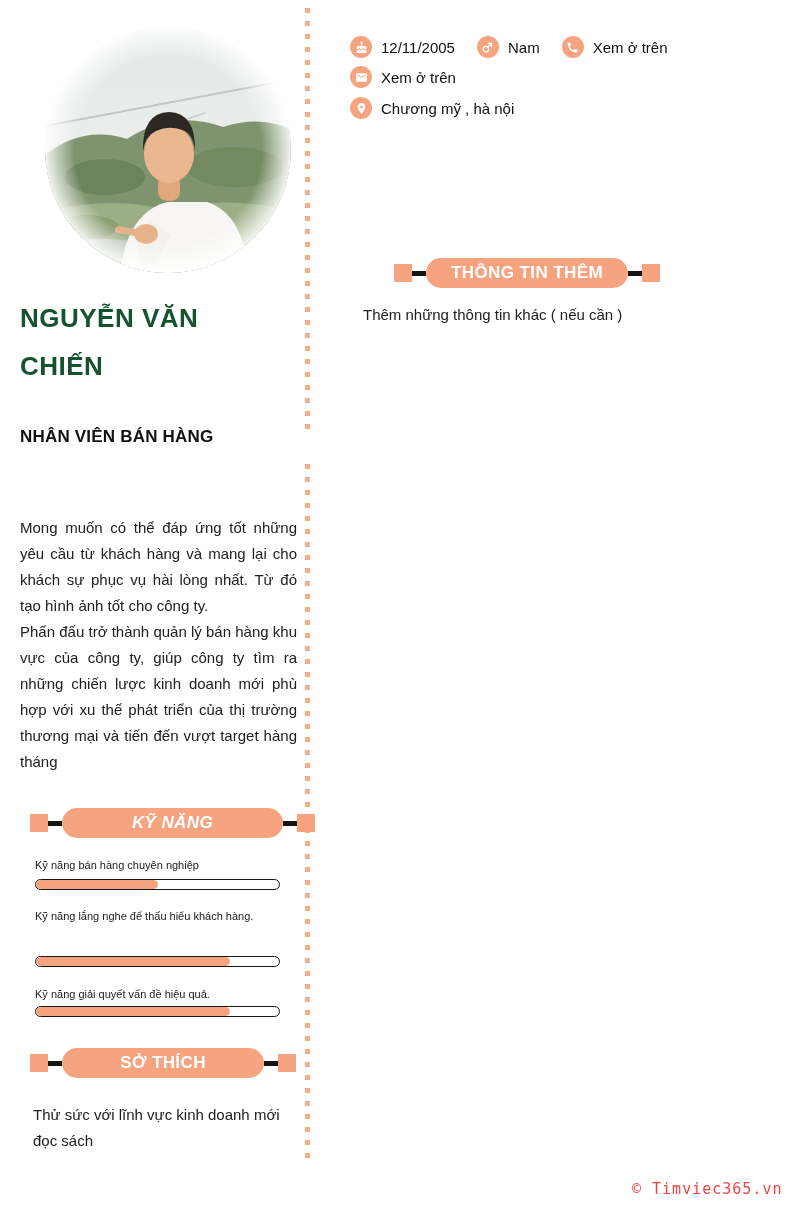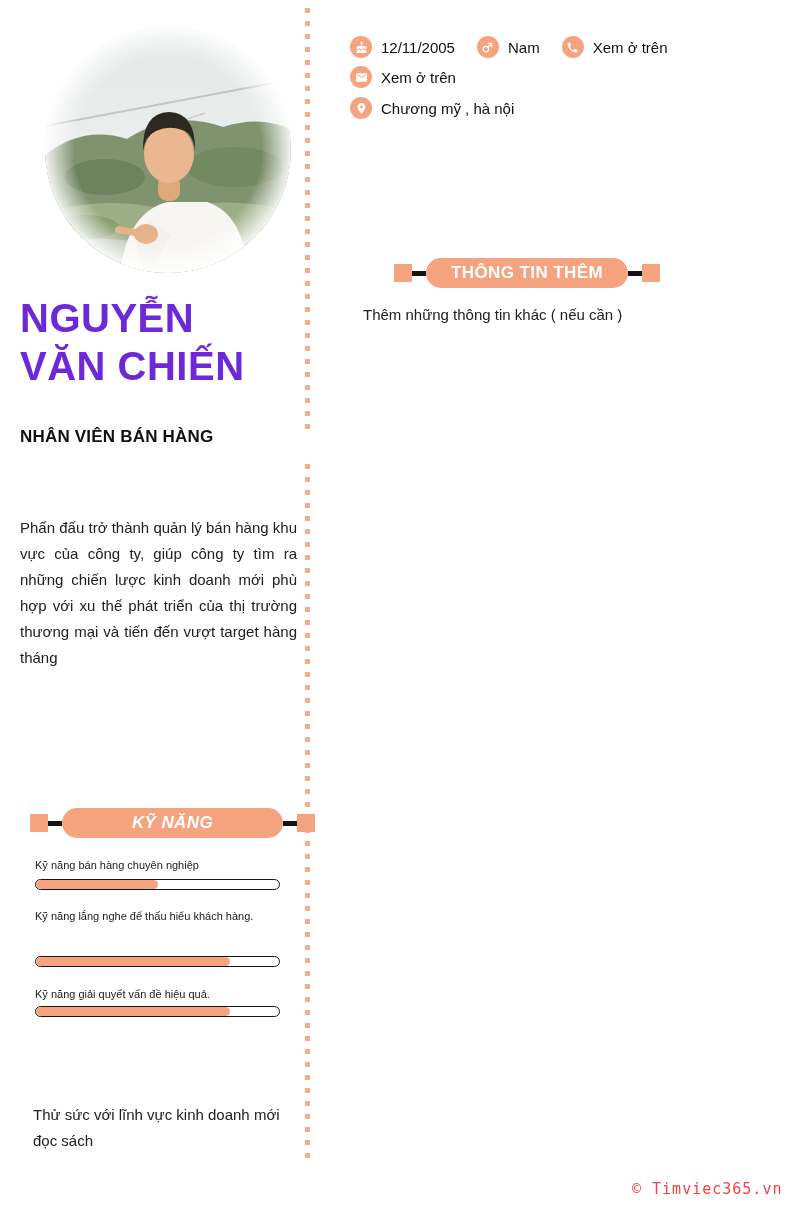--- a/index.html
+++ b/index.html
@@ -11,21 +11,21 @@
   .v-dots { position:absolute; left:305px; width:5px;
     background-image:repeating-linear-gradient(to bottom,#f5ad8b 0 5px,transparent 5px 13px); }
   .v-dots.seg1 { top:8px; height:427px; }
   .v-dots.seg2 { top:464px; height:698px; }
 
   
   .photo-wrap { position:absolute; left:45px; top:27px; width:246px; height:246px; border-radius:50%; overflow:hidden; }
 
   
   .name { position:absolute; left:20px; top:294px; width:252px;
-    font-size:40px; line-height:48px; font-weight:700; color:#6d28d9; letter-spacing:.5px; }
+    font-size:26px; line-height:48px; font-weight:700; color:#14532d; letter-spacing:.5px; }
   .job-title { position:absolute; left:20px; top:409px; font-size:17px; font-weight:700; color:#111; letter-spacing:.2px;margin-top:18px; }
 
   
   .objective { position:absolute; left:20px; top:515px; width:277px;
     font-size:15px; line-height:26px; text-align:justify; color:#202022; }
 
   
   .sec-header { position:absolute; display:flex; align-items:center;padding-left:17px; }
   .sec-header .sq { width:18px; height:18px; background:#f6a480; flex:0 0 auto; }
   .sec-header .bar { width:14px; height:5px; background:#141414; flex:0 0 auto; }
@@ -104,20 +104,21 @@
         <rect x="70" y="201" width="28" height="7" rx="3.5" fill="#e6b289" transform="rotate(10 84 204)"></rect>
       </g>
       <circle cx="123" cy="123" r="123" fill="url(#fade)"></circle>
     </svg>
   </div>
 
   <h1 class="name">NGUYỄN VĂN CHIẾN</h1>
   <div class="job-title">NHÂN VIÊN BÁN HÀNG</div>
 
   <div class="objective">
+    <p>Mong muốn có thể đáp ứng tốt những yêu cầu từ khách hàng và mang lại cho khách sự phục vụ hài lòng nhất. Từ đó tạo hình ảnh tốt cho công ty.</p>
     <p>Phấn đấu trở thành quản lý bán hàng khu vực của công ty, giúp công ty tìm ra những chiến lược kinh doanh mới phù hợp với xu thế phát triển của thị trường thương mại và tiến đến vượt target hàng tháng</p>
   </div>
 
   <div class="sec-header hdr-skills">
     <div class="sq"></div>
     <div class="bar"></div>
     <div class="pill">KỸ NĂNG</div>
     <div class="bar"></div>
     <div class="sq"></div>
   </div>
@@ -130,20 +131,27 @@
   <div class="skill-label" style="top:903px">Kỹ năng lắng nghe để thấu hiểu khách hàng.</div>
   <div class="skill-track" style="top:956px">
     <div class="skill-fill" style="width: 80%;"></div>
   </div>
 
   <div class="skill-label" style="top:981px">Kỹ năng giải quyết vấn đề hiệu quả.</div>
   <div class="skill-track" style="top:1006px">
     <div class="skill-fill" style="width: 80%;"></div>
   </div>
 
+  <div class="sec-header hdr-hobby">
+    <div class="sq"></div>
+    <div class="bar"></div>
+    <div class="pill">SỞ THÍCH</div>
+    <div class="bar"></div>
+    <div class="sq"></div>
+  </div>
 
   <div class="hobby-list">
     <div>Thử sức với lĩnh vực kinh doanh mới</div>
     <div>đọc sách</div>
   </div>
 
   <div class="contact-row row1">
     <div class="c-item">
       <span class="c-badge">
         <svg viewBox="0 0 24 24" fill="#ffffff">

